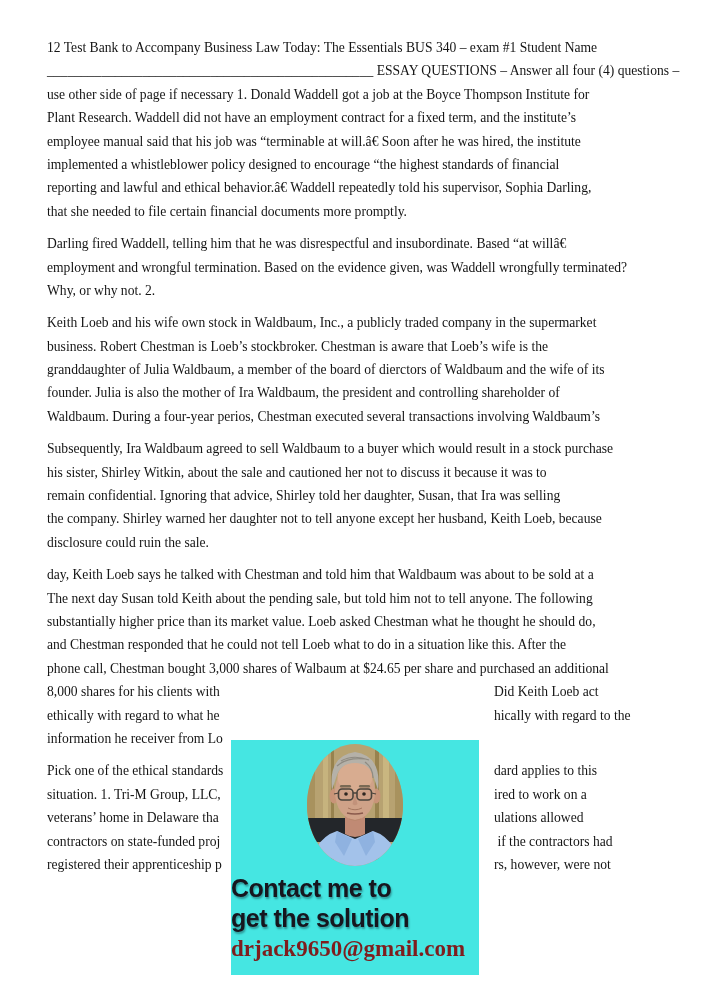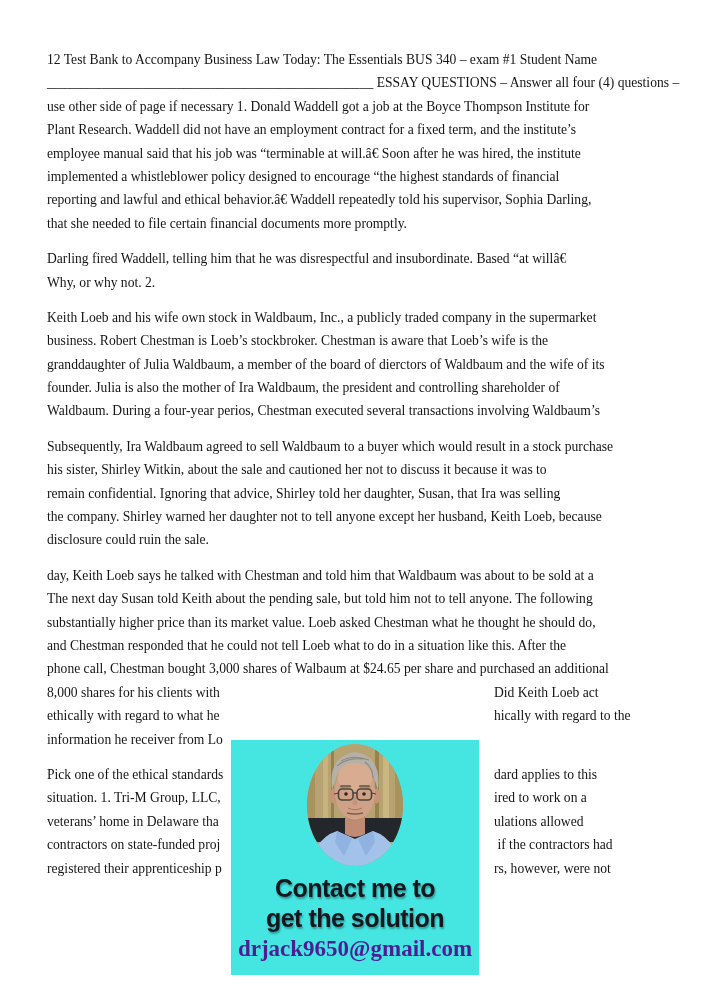--- a/index.html
+++ b/index.html
@@ -8,64 +8,64 @@
     width:708px;height:1000px;
     background:#ffffff;
     overflow:hidden;
     font-family:"Liberation Serif","DejaVu Serif",serif;
     color:#141414;
   }
   .doc{
     position:absolute;left:47px;top:36px;width:645px;
     font-size:13.6px;line-height:23.4px;
   }
-  .para{margin:12px 0 9px 0;}
+  .para{margin:0 0 9px 0;}
   .line{position:relative;white-space:pre;height:23.4px;overflow:visible;}
   .frag-right{position:absolute;left:447px;top:0;}
   
   .ad{
     position:absolute;left:231px;top:740px;width:248px;height:235px;
-    text-align:center;
   }
   .photo{
     width:96px;height:122px;margin:4px auto 0 auto;
     border-radius:50%;overflow:hidden;
   }
   .photo svg{display:block;width:96px;height:122px;}
   .ad-heading{
     margin-top:7px;
     font-family:"Liberation Sans","DejaVu Sans",sans-serif;
     font-weight:700;font-size:25px;line-height:30px;
     letter-spacing:-0.5px;color:#16161e;
     text-shadow:1px 2px 2px rgba(10,25,35,0.38);
   }
   .ad-email{
     margin-top:3px;
     font-family:"Liberation Serif","DejaVu Serif",serif;
-    font-weight:700;font-size:23px;line-height:26px;color:#4c1d95;
+    font-weight:700;font-size:23px;line-height:26px;color:#7f1d1d;
   }
 </style>
 </head>
 <body>
 
 <div class="page">
 
   <div class="doc" id="doc">
       <div class="para">
         <div class="line"><span class="frag-left">12 Test Bank to Accompany Business Law Today: The Essentials BUS 340 – exam #1 Student Name</span></div>
         <div class="line"><span class="frag-left">________________________________________________ ESSAY QUESTIONS – Answer all four (4) questions –</span></div>
         <div class="line"><span class="frag-left">use other side of page if necessary 1. Donald Waddell got a job at the Boyce Thompson Institute for</span></div>
         <div class="line"><span class="frag-left">Plant Research. Waddell did not have an employment contract for a fixed term, and the institute’s</span></div>
         <div class="line"><span class="frag-left">employee manual said that his job was “terminable at will.â€ Soon after he was hired, the institute</span></div>
         <div class="line"><span class="frag-left">implemented a whistleblower policy designed to encourage “the highest standards of financial</span></div>
         <div class="line"><span class="frag-left">reporting and lawful and ethical behavior.â€ Waddell repeatedly told his supervisor, Sophia Darling,</span></div>
         <div class="line"><span class="frag-left">that she needed to file certain financial documents more promptly.</span></div>
       </div>
       <div class="para">
         <div class="line"><span class="frag-left">Darling fired Waddell, telling him that he was disrespectful and insubordinate. Based “at willâ€</span></div>
+        <div class="line"><span class="frag-left">employment and wrongful termination. Based on the evidence given, was Waddell wrongfully terminated?</span></div>
         <div class="line"><span class="frag-left">Why, or why not. 2.</span></div>
       </div>
       <div class="para">
         <div class="line"><span class="frag-left">Keith Loeb and his wife own stock in Waldbaum, Inc., a publicly traded company in the supermarket</span></div>
         <div class="line"><span class="frag-left">business. Robert Chestman is Loeb’s stockbroker. Chestman is aware that Loeb’s wife is the</span></div>
         <div class="line"><span class="frag-left">granddaughter of Julia Waldbaum, a member of the board of dierctors of Waldbaum and the wife of its</span></div>
         <div class="line"><span class="frag-left">founder. Julia is also the mother of Ira Waldbaum, the president and controlling shareholder of</span></div>
         <div class="line"><span class="frag-left">Waldbaum. During a four-year perios, Chestman executed several transactions involving Waldbaum’s</span></div>
       </div>
       <div class="para">

